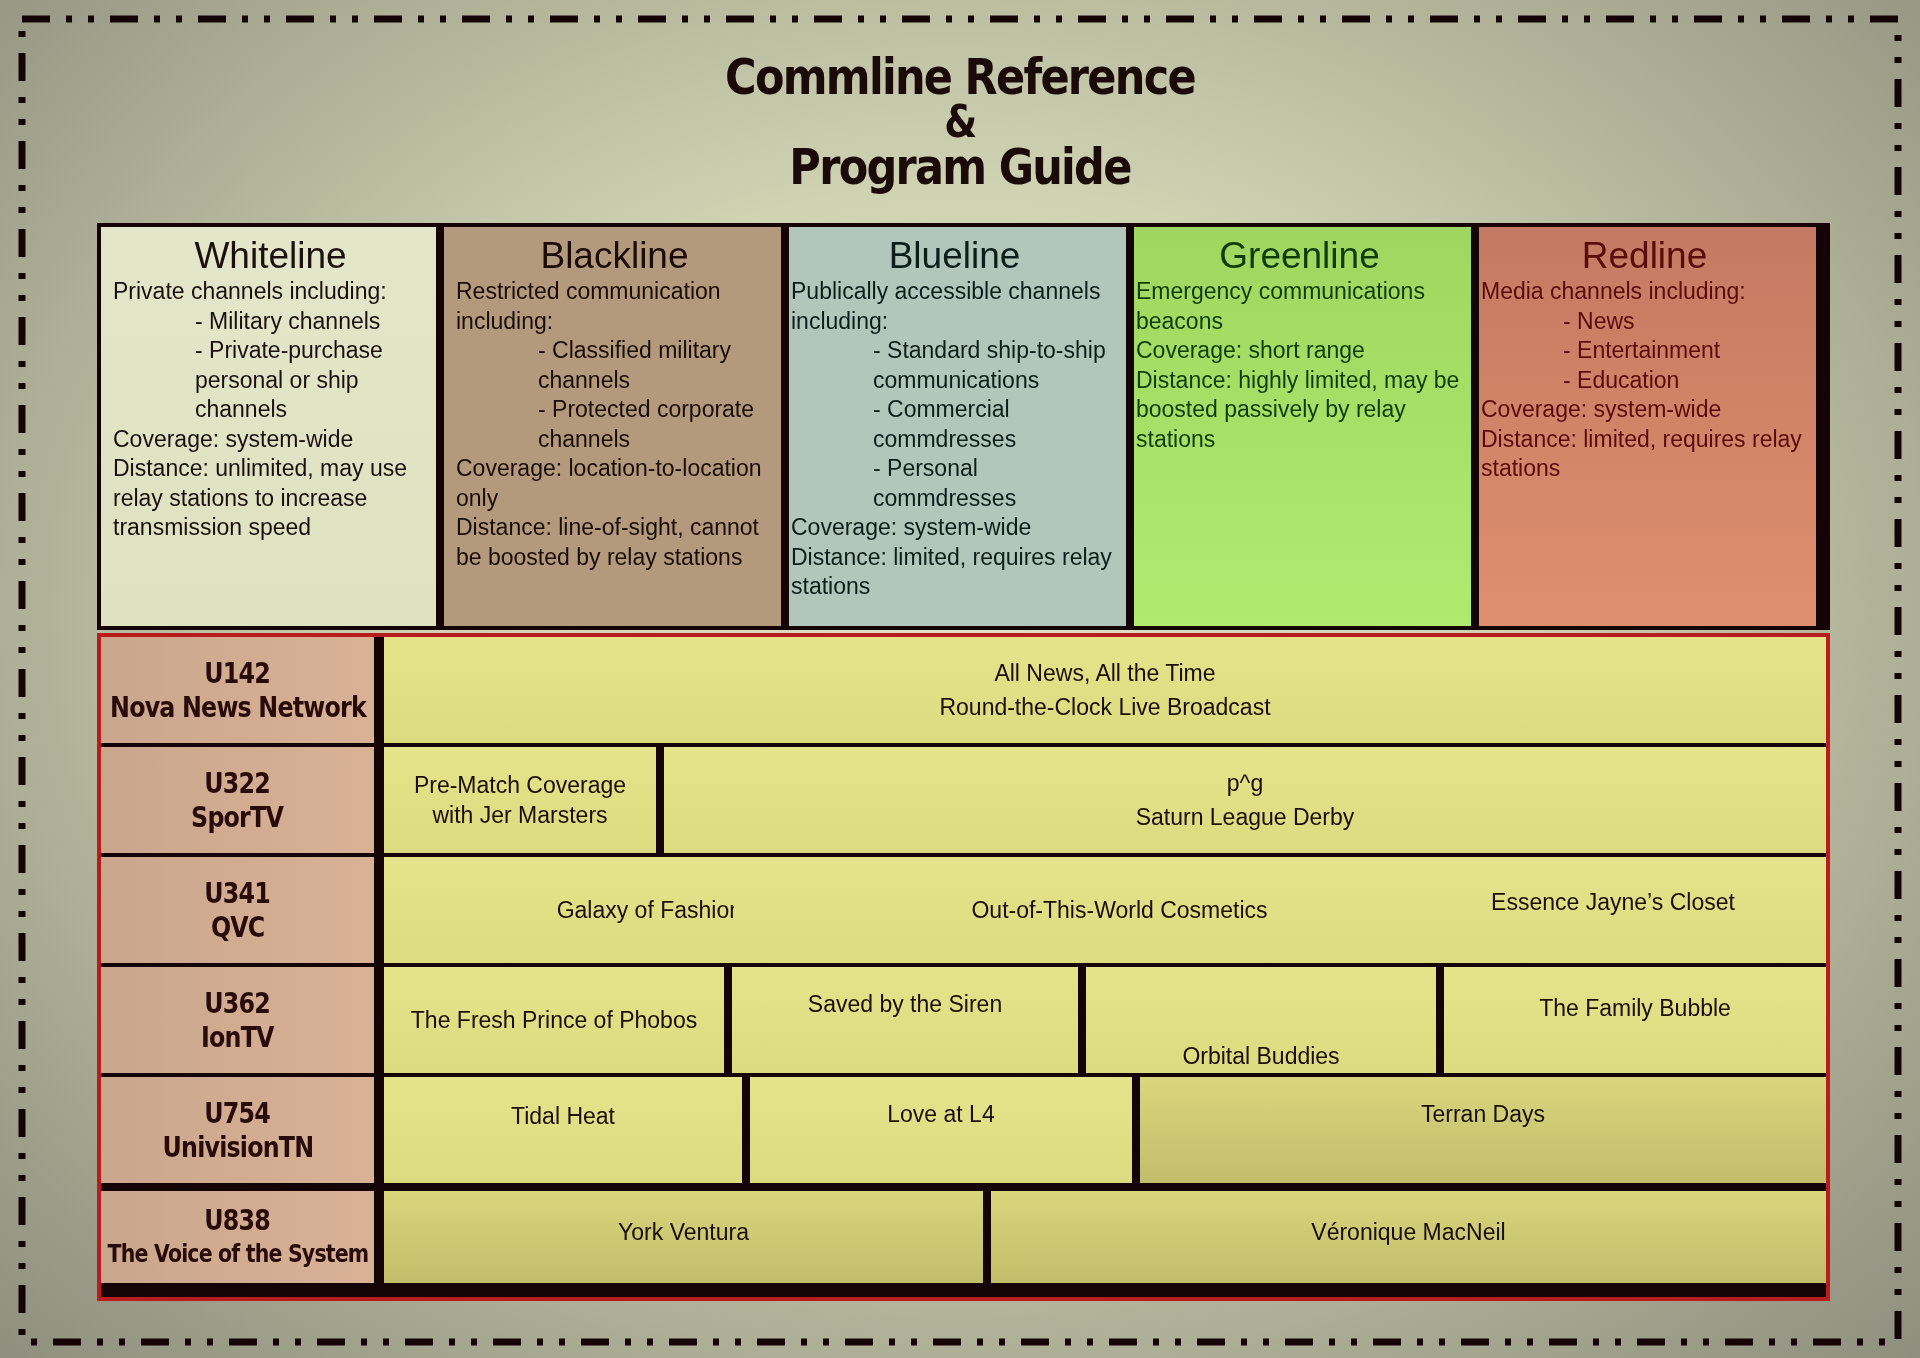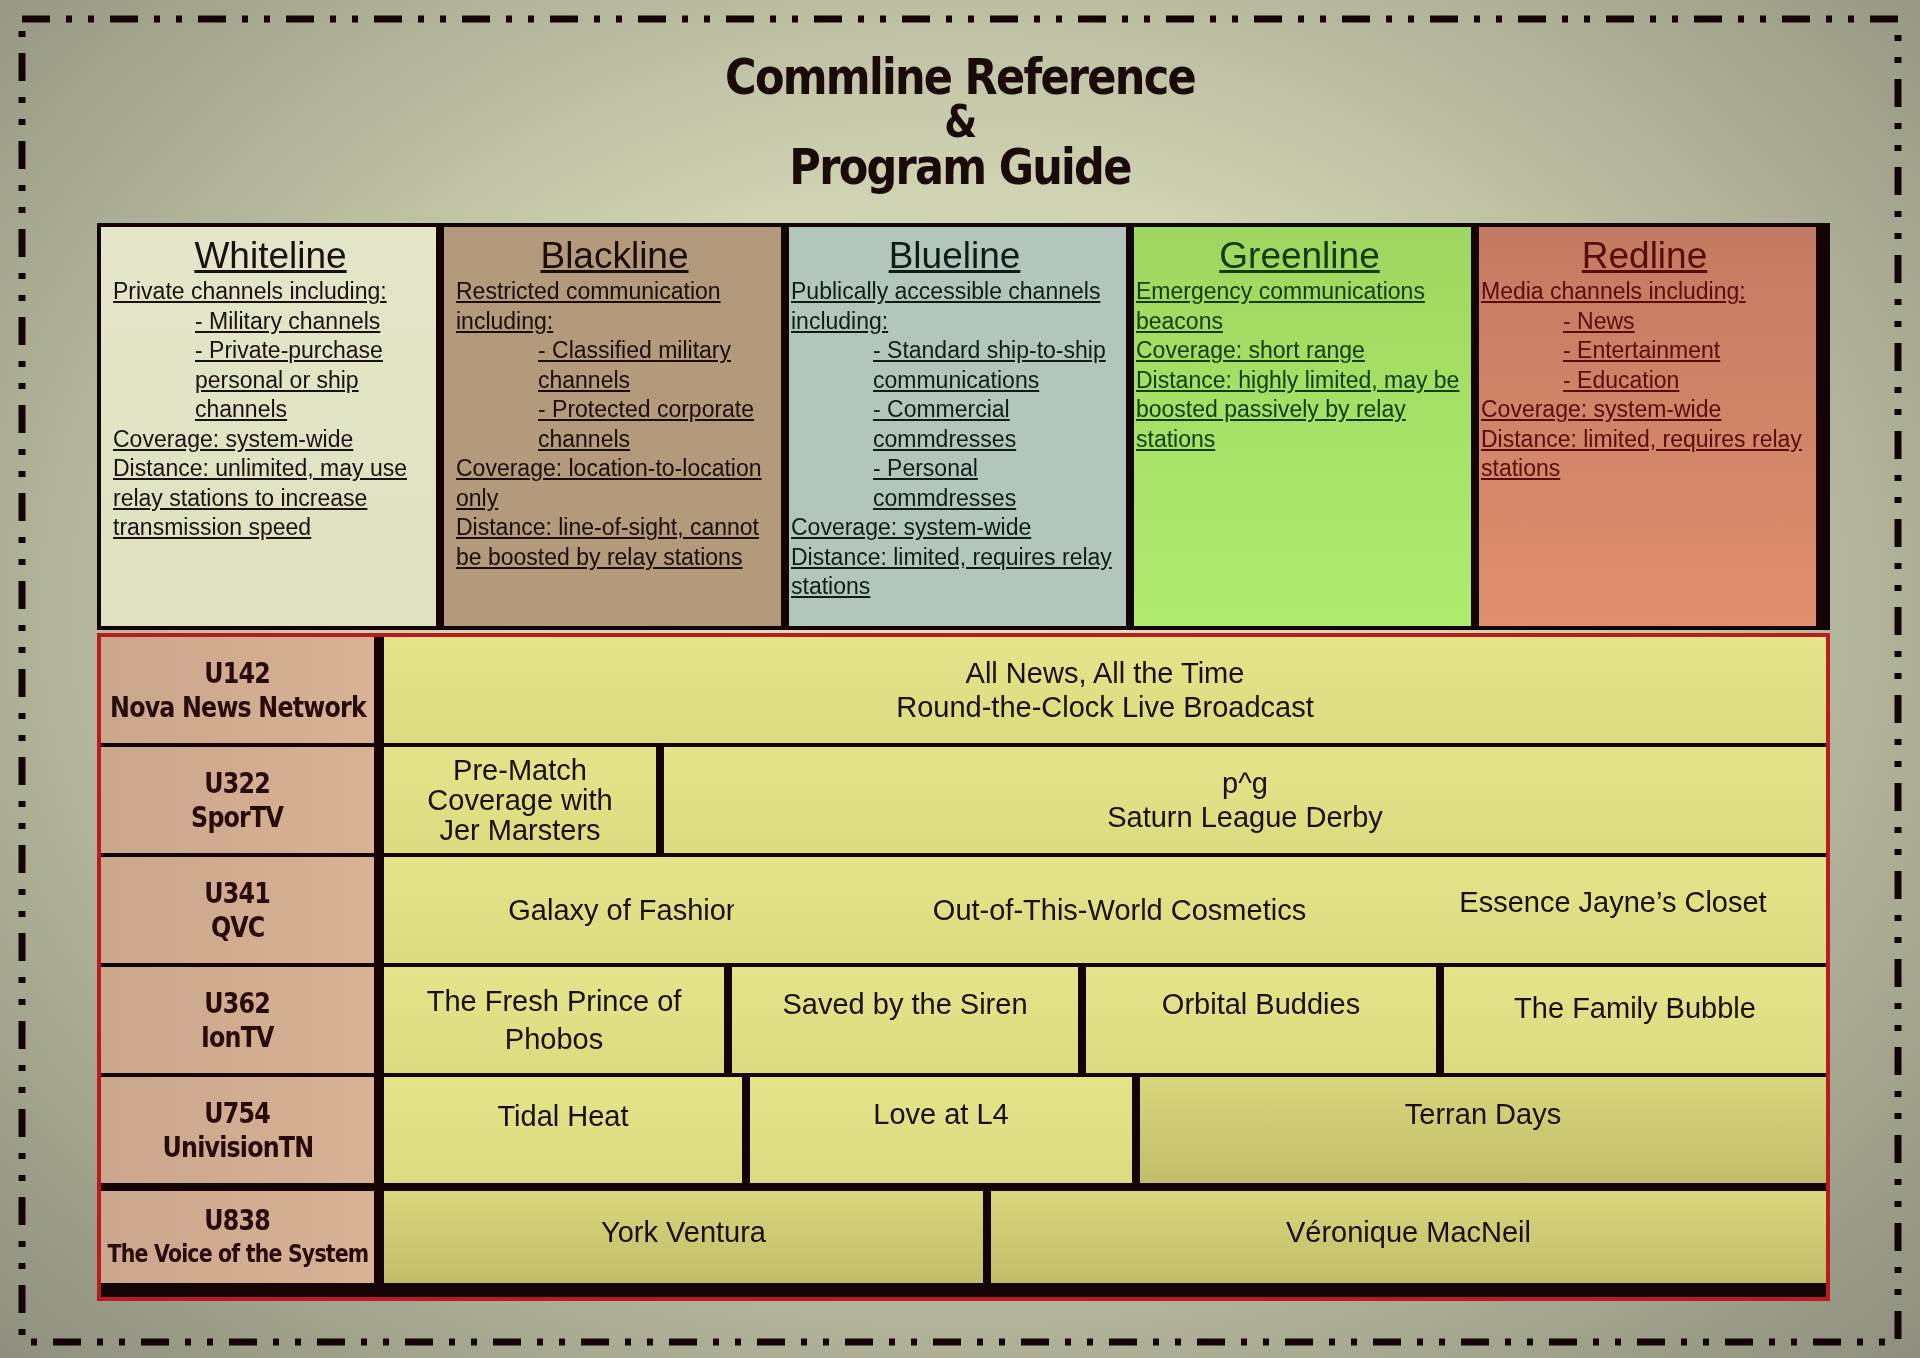--- a/index.html
+++ b/index.html
@@ -22,21 +22,21 @@
   }
   .title div { margin: 0; }
   .title .amp { font-size: 44px; line-height: 40px; }
 
   .lines {
     position: absolute; left: 97px; top: 223px; width: 1733px; height: 407px;
     display: flex; background: #140406; box-sizing: border-box; border: 4px solid #140406;
   }
   .line {
     box-sizing: border-box; height: 100%; padding: 8px 8px 0 12px;
-    font-size: 23px; line-height: 29.5px; text-decoration: underline;
+    font-size: 23px; line-height: 29.5px;
   }
   .line + .line { margin-left: 8px; }
   .line .heading { text-align: center; font-size: 37px; line-height: 42px; margin-bottom: 0; }
   .line .indent { padding-left: 82px; }
   .white { width: 335px; background: linear-gradient(#e3e6c9, #dee2c0); color: #1a1010; }
   .black { width: 337px; background: #b39a7c; color: #1b0c08; }
   .blue  { width: 337px; background: #b2c6bb; color: #0d1e1a; padding-left: 2px; }
   .green { width: 337px; background: linear-gradient(#9fd65f, #b0eb70); color: #0e3d0a; padding-left: 2px; }
   .red   { width: 337px; background: linear-gradient(#c47a62, #de8f6e); color: #5a0b0b; padding-left: 2px; }
 
@@ -52,21 +52,21 @@
     font-family: "DejaVu Sans", sans-serif; font-weight: bold; color: #2a0b0b;
     font-size: 29px; line-height: 34px; letter-spacing: -1px;
   }
   .label .name { font-size: 29px; transform: scaleX(0.82); white-space: nowrap; }
   .label .call { transform: scaleX(0.82); }
   .label .name.small { font-size: 25px; }
   .cell {
     position: absolute; top: 0; height: 100%;
     background: linear-gradient(180deg, #e6e48a 0%, #dcdb80 100%);
     display: flex; flex-direction: column; align-items: center; justify-content: center;
-    text-align: center; color: #1a0e08; font-size: 29px; line-height: 34px;
+    text-align: center; color: #1a0e08; font-size: 23px; line-height: 34px;
     box-sizing: border-box;
   }
   .cell.top { justify-content: flex-start; padding-top: 22px; }
   .grid .dark { background: linear-gradient(180deg, #d9d67d 0%, #c2bd6a 100%); }
 </style>
 </head>
 <body>
 
 <div class="frame">
   <svg width="1884" height="1331">
@@ -170,21 +170,21 @@
     <div class="label">
       <div class="call">U362</div>
       <div class="name">IonTV</div>
     </div>
     <div class="cell" style="left:283px;width:340px;line-height:38px;padding:0 24px;">
       <div>The Fresh Prince of Phobos</div>
     </div>
     <div class="cell top" style="left:631px;width:346px;padding-top:20px;">
       <div>Saved by the Siren</div>
     </div>
-    <div class="cell top" style="left:985px;width:350px;padding-top:20px;">
+    <div class="cell top" style="left:985px;width:350px;padding-top:20px;justify-content:flex-end;">
       <div>Orbital Buddies</div>
     </div>
     <div class="cell top" style="left:1343px;width:382px;padding-top:24px;">
       <div>The Family Bubble</div>
     </div>
   </div>
 
   <div class="row" style="top:440px;width:1725px;">
     <div class="label">
       <div class="call">U754</div>

